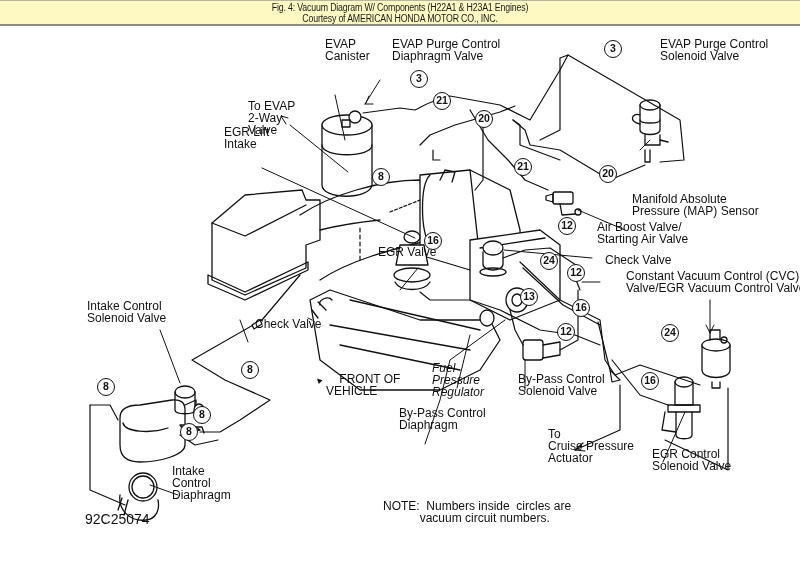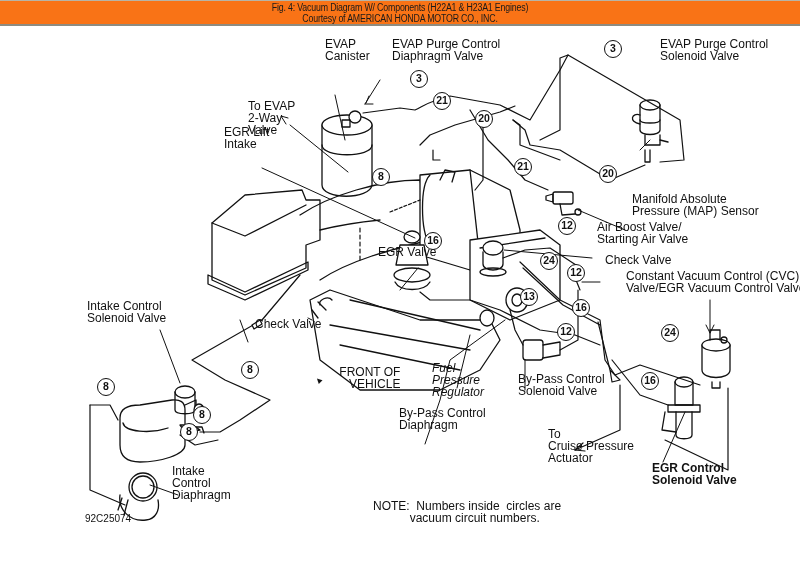--- a/index.html
+++ b/index.html
@@ -1,24 +1,24 @@
 <!DOCTYPE html>
 <html><head>
 <meta charset="utf-8">
 <style>
   html, body { margin: 0; padding: 0; }
   body { width: 800px; height: 562px; background: #ffffff; position: relative; overflow: hidden; font-family: "Liberation Sans", sans-serif; }
-  .caption-bar { position: absolute; left: 0; top: 0; width: 800px; height: 26px; background: #f97316; border-top: 1px solid #b8b4a6; border-bottom: 2px solid #8e8b80; box-sizing: border-box; text-align: center; }
+  .caption-bar { position: absolute; left: 0; top: 0; width: 800px; height: 26px; background: #fef9c3; border-top: 1px solid #b8b4a6; border-bottom: 2px solid #8e8b80; box-sizing: border-box; text-align: center; }
   .caption-line { display: block; font-family: "Liberation Sans Narrow", "Liberation Sans", sans-serif; font-size: 10px; line-height: 11px; color: #1a1a1a; letter-spacing: -0.2px; transform: scaleX(0.88); }
   .caption-line.first { margin-top: 1px; }
   .diagram { position: absolute; left: 0; top: 28px; width: 800px; height: 534px; }
   svg { position: absolute; left: 0; top: 0; }
   .lbl { position: absolute; font-family: "Liberation Sans", sans-serif; font-size: 12px; line-height: 12px; color: #111; white-space: pre; }
   .circ { position: absolute; width: 18px; height: 18px; border: 1.6px solid #111; border-radius: 50%; background: #fff; box-sizing: border-box; font-family: "Liberation Sans", sans-serif; font-weight: bold; font-size: 10.5px; line-height: 15px; text-align: center; color: #111; }
-  .small { font-size: 10px; }
+  .small { font-size: 14px; }
 </style>
 </head>
 <body>
 
 <div class="caption-bar">
   <span class="caption-line first">Fig. 4: Vacuum Diagram W/ Components (H22A1 &amp; H23A1 Engines)</span>
   <span class="caption-line">Courtesy of AMERICAN HONDA MOTOR CO., INC.</span>
 </div>
 
 <div class="diagram">
@@ -229,41 +229,41 @@
 Pressure (MAP) Sensor</div>
   <div class="lbl" style="left: 597px; top: 193px;">Air Boost Valve/
 Starting Air Valve</div>
   <div class="lbl" style="left: 605px; top: 226px;">Check Valve</div>
   <div class="lbl" style="left: 626px; top: 242px;">Constant Vacuum Control (CVC)
 Valve/EGR Vacuum Control Valve</div>
   <div class="lbl" style="left: 340px; top: 218px; padding-left: 38px;">EGR Valve</div>
   <div class="lbl" style="left: 87px; top: 272px;">Intake Control
 Solenoid Valve</div>
   <div class="lbl" style="left: 255px; top: 290px;">Check Valve</div>
-  <div class="lbl" style="left: 326px; top: 326px; text-align: right;">
+  <div class="lbl" style="left: 326px; top: 333px;">
     <span>FRONT OF
 VEHICLE</span>
   </div>
   <span class="lbl" style="left: 314px; top: 346px; font-size: 9px; transform: rotate(-45deg);">▲</span>
   <div class="lbl" style="left: 432px; top: 334px; font-style: italic;">Fuel
 Pressure
 Regulator</div>
   <div class="lbl" style="left: 518px; top: 345px;">By-Pass Control
 Solenoid Valve</div>
   <div class="lbl" style="left: 399px; top: 379px;">By-Pass Control
 Diaphragm</div>
   <div class="lbl" style="left: 548px; top: 400px;">To
 Cruise Pressure
 Actuator</div>
-  <div class="lbl" style="left: 652px; top: 434px; font-weight: bold;">EGR Control
+  <div class="lbl" style="left: 652px; top: 420px;">EGR Control
 Solenoid Valve</div>
   <div class="lbl" style="left: 172px; top: 437px;">Intake
 Control
 Diaphragm</div>
-  <div class="lbl" style="left: 373px; top: 472px;">NOTE:  Numbers inside  circles are
+  <div class="lbl" style="left: 383px; top: 472px;">NOTE:  Numbers inside  circles are
            vacuum circuit numbers.</div>
   <div class="lbl small" style="left: 85px; top: 485px;">92C25074</div>
 
   <div class="circ" style="left: 410px; top: 42px;">3</div>
   <div class="circ" style="left: 604px; top: 12px;">3</div>
   <div class="circ" style="left: 433px; top: 64px;">21</div>
   <div class="circ" style="left: 475px; top: 82px;">20</div>
   <div class="circ" style="left: 514px; top: 130px;">21</div>
   <div class="circ" style="left: 599px; top: 137px;">20</div>
   <div class="circ" style="left: 372px; top: 140px;">8</div>

